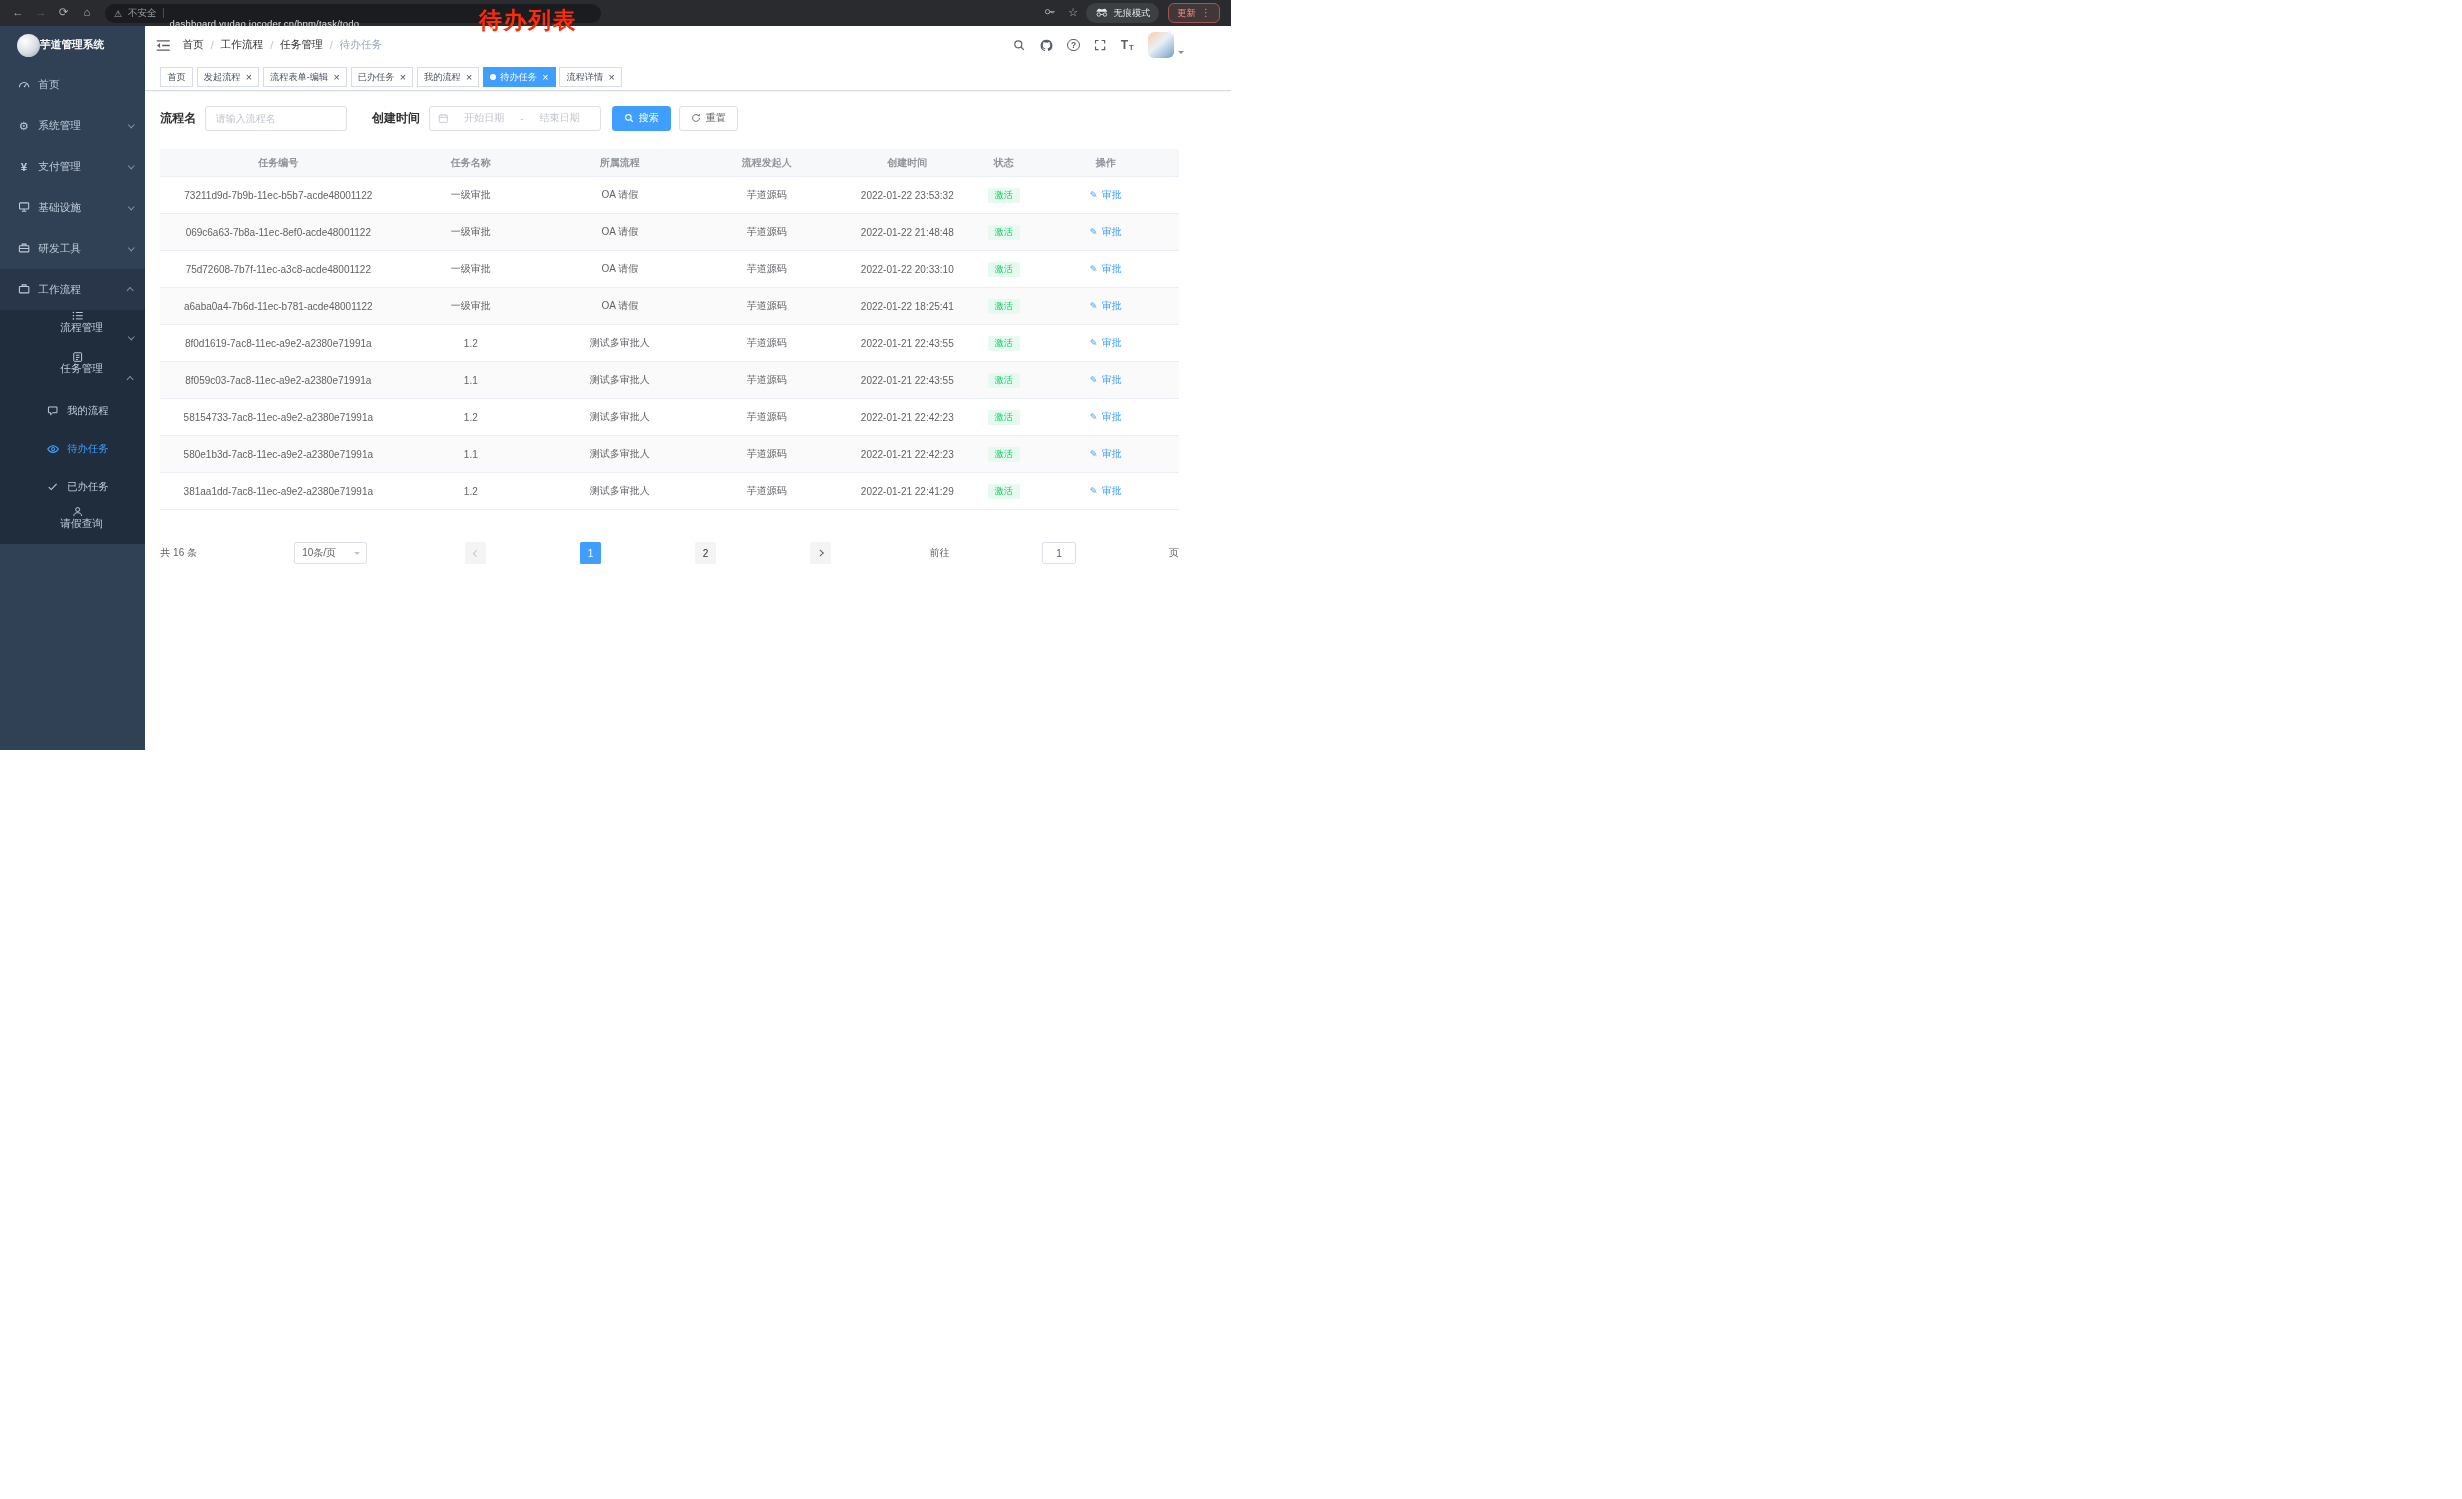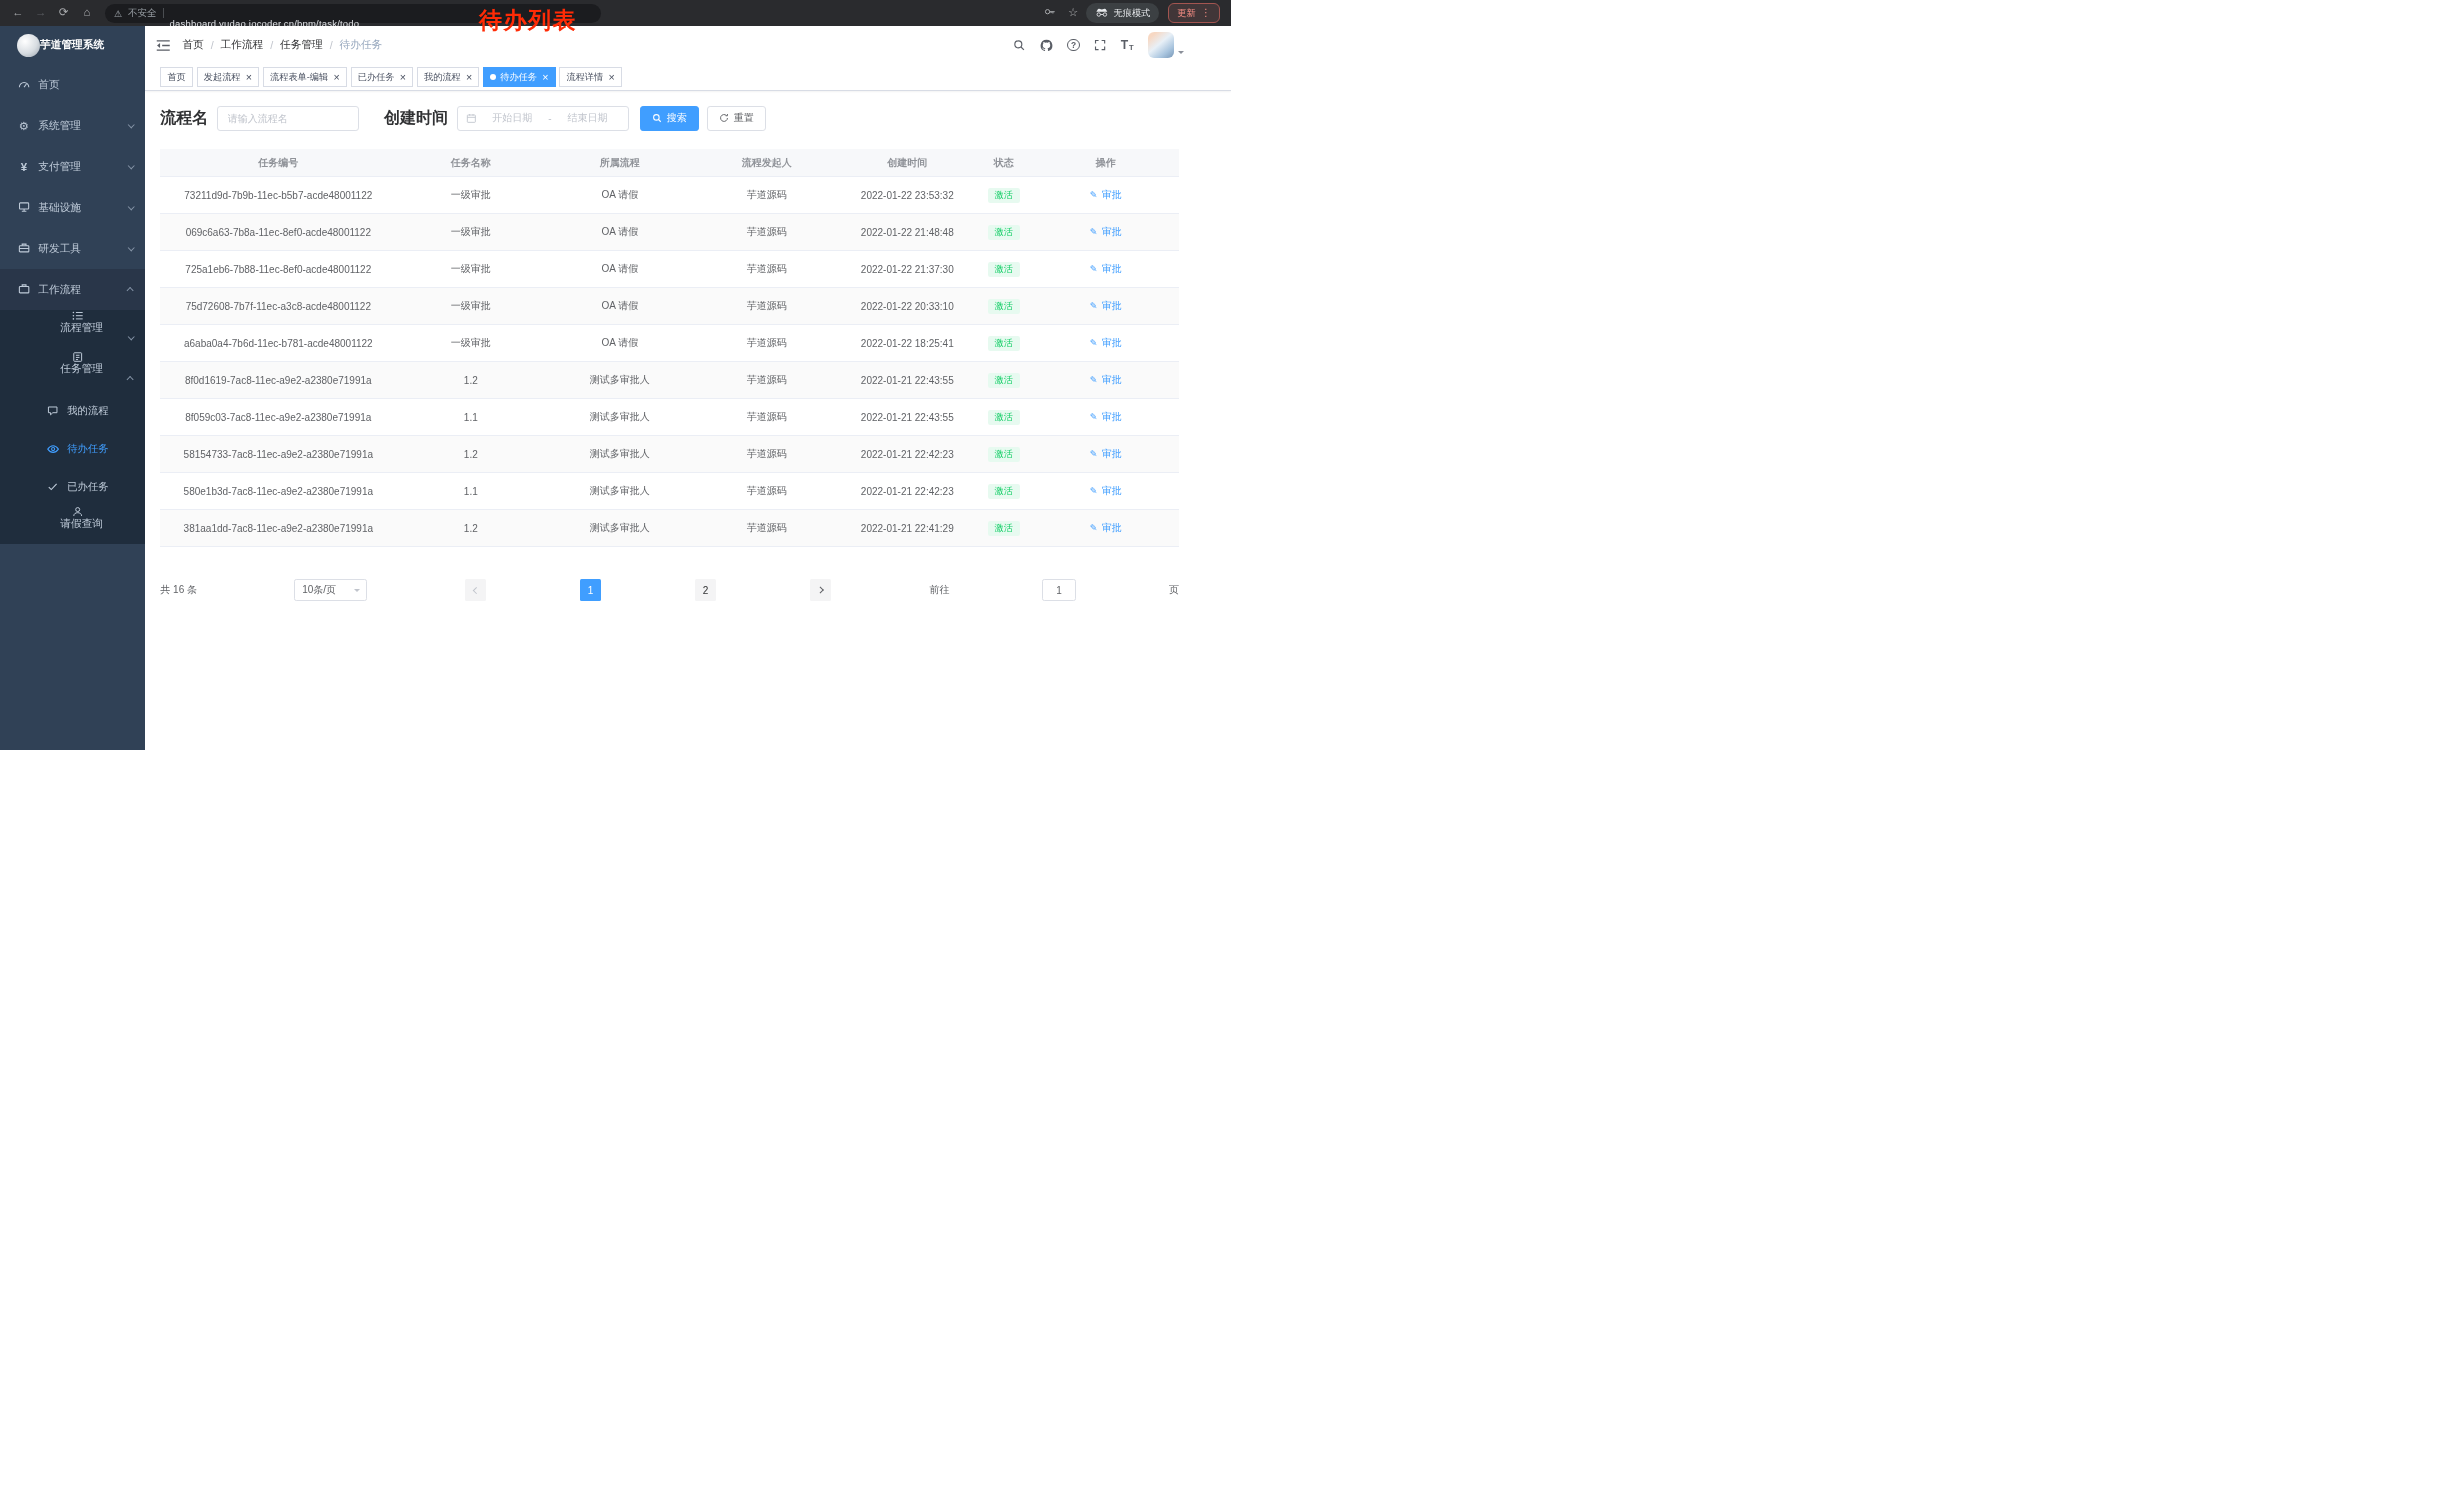--- a/index.html
+++ b/index.html
@@ -79,21 +79,21 @@
   .tag { display:inline-flex; align-items:center; gap:3.8px; height:20px; padding:0 6.1px;
     border:0.8px solid #d8dce5; background:#fff; color:#495060; font-size:9.2px; cursor:pointer; white-space:nowrap; }
   .tag .dot { width:6.1px; height:6.1px; border-radius:50%; background:#fff; }
   .tag.active { background:#409eff; border-color:#409eff; color:#fff; }
   .tag .close { font-style:normal; font-size:10.7px; line-height:1; margin-left:1.5px; }
 
   .content { padding:15.3px 52px 0 15.3px; }
 
   
   .filterbar { display:flex; align-items:center; }
-  .flabel { font-size:16px; font-weight:700; color:#303133; margin-right:9.2px; white-space:nowrap; }
+  .flabel { font-size:12px; font-weight:700; color:#303133; margin-right:9.2px; white-space:nowrap; }
   .flabel.time { margin-left:24.4px; }
   .finput { width:142px; height:24.4px; border:0.8px solid #dcdfe6; border-radius:3.1px; padding:0 9.2px;
     font-size:10px; color:#606266; outline:none; font-family:inherit; }
   .finput::placeholder { color:#c0c4cc; }
   .daterange { width:172px; height:24.4px; border:0.8px solid #dcdfe6; border-radius:3.1px;
     display:flex; align-items:center; padding:0 7.6px; gap:3.1px; color:#c0c4cc; font-size:10px; cursor:pointer; }
   .daterange .cal { display:flex; color:#c0c4cc; }
   .daterange .ph { flex:1; text-align:center; white-space:nowrap; }
   .daterange .dash { color:#c0c4cc; }
   .btn { height:24.4px; display:inline-flex; align-items:center; gap:4.6px; padding:0 11.4px;
@@ -434,29 +434,20 @@
             <tr>
               <td>069c6a63-7b8a-11ec-8ef0-acde48001122</td>
               <td>一级审批</td>
               <td>OA 请假</td>
               <td>芋道源码</td>
               <td>2022-01-22 21:48:48</td>
               <td><span class="status-tag">激活</span></td>
               <td><a class="approve-link"><i class="pencil">✎</i> 审批</a></td>
             </tr>
             <tr>
-              <td>725a1eb6-7b88-11ec-8ef0-acde48001122</td>
-              <td>一级审批</td>
-              <td>OA 请假</td>
-              <td>芋道源码</td>
-              <td>2022-01-22 21:37:30</td>
-              <td><span class="status-tag">激活</span></td>
-              <td><a class="approve-link"><i class="pencil">✎</i> 审批</a></td>
-            </tr>
-            <tr>
               <td>75d72608-7b7f-11ec-a3c8-acde48001122</td>
               <td>一级审批</td>
               <td>OA 请假</td>
               <td>芋道源码</td>
               <td>2022-01-22 20:33:10</td>
               <td><span class="status-tag">激活</span></td>
               <td><a class="approve-link"><i class="pencil">✎</i> 审批</a></td>
             </tr>
             <tr>
               <td>a6aba0a4-7b6d-11ec-b781-acde48001122</td>

